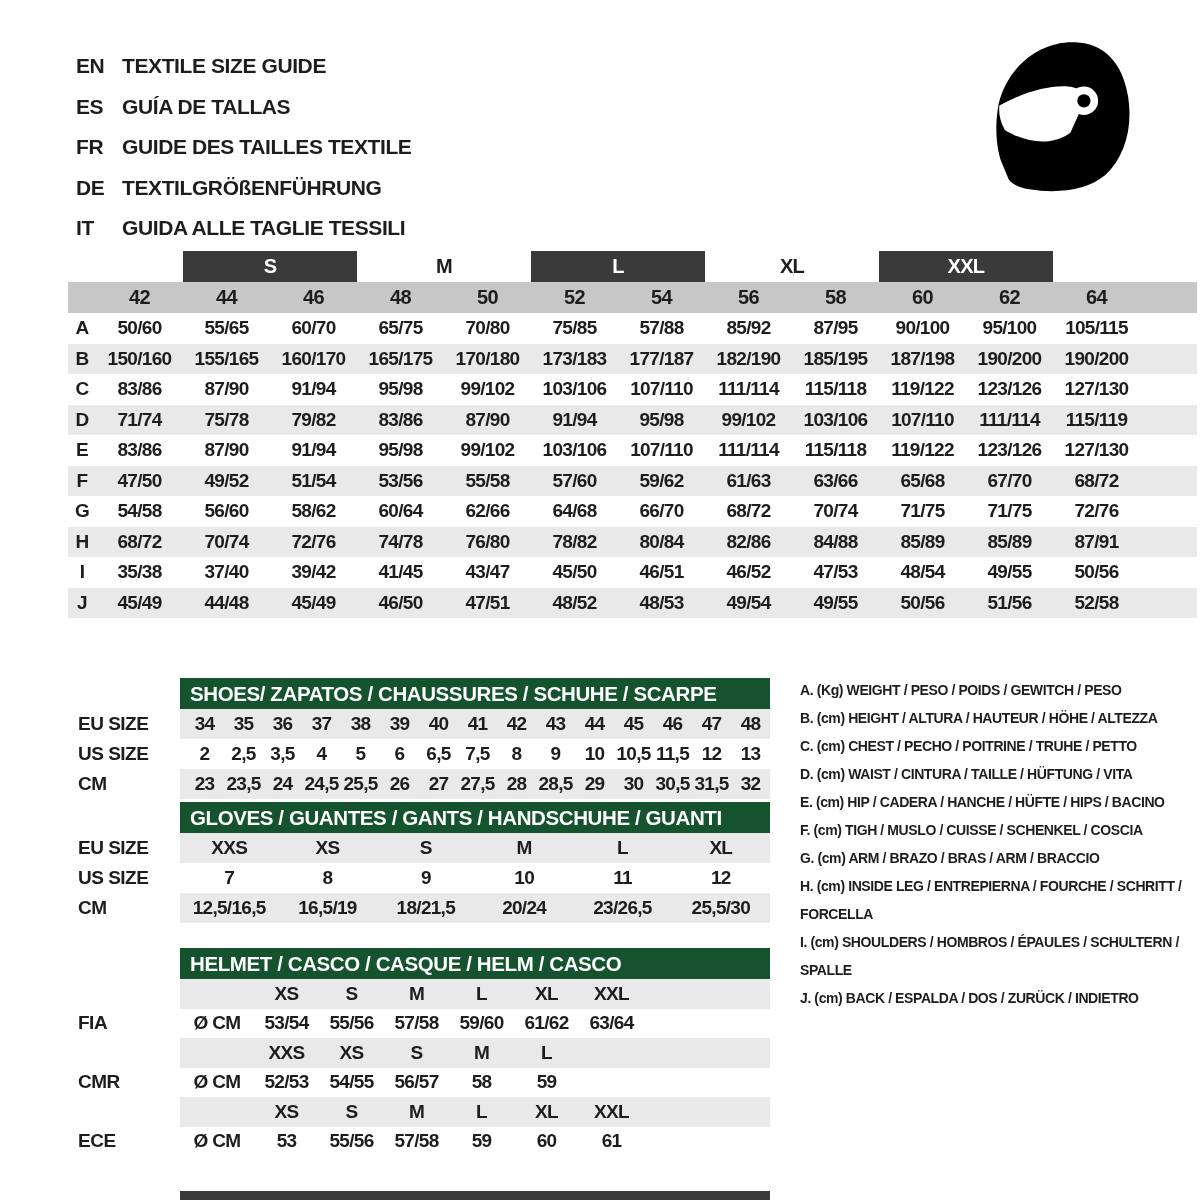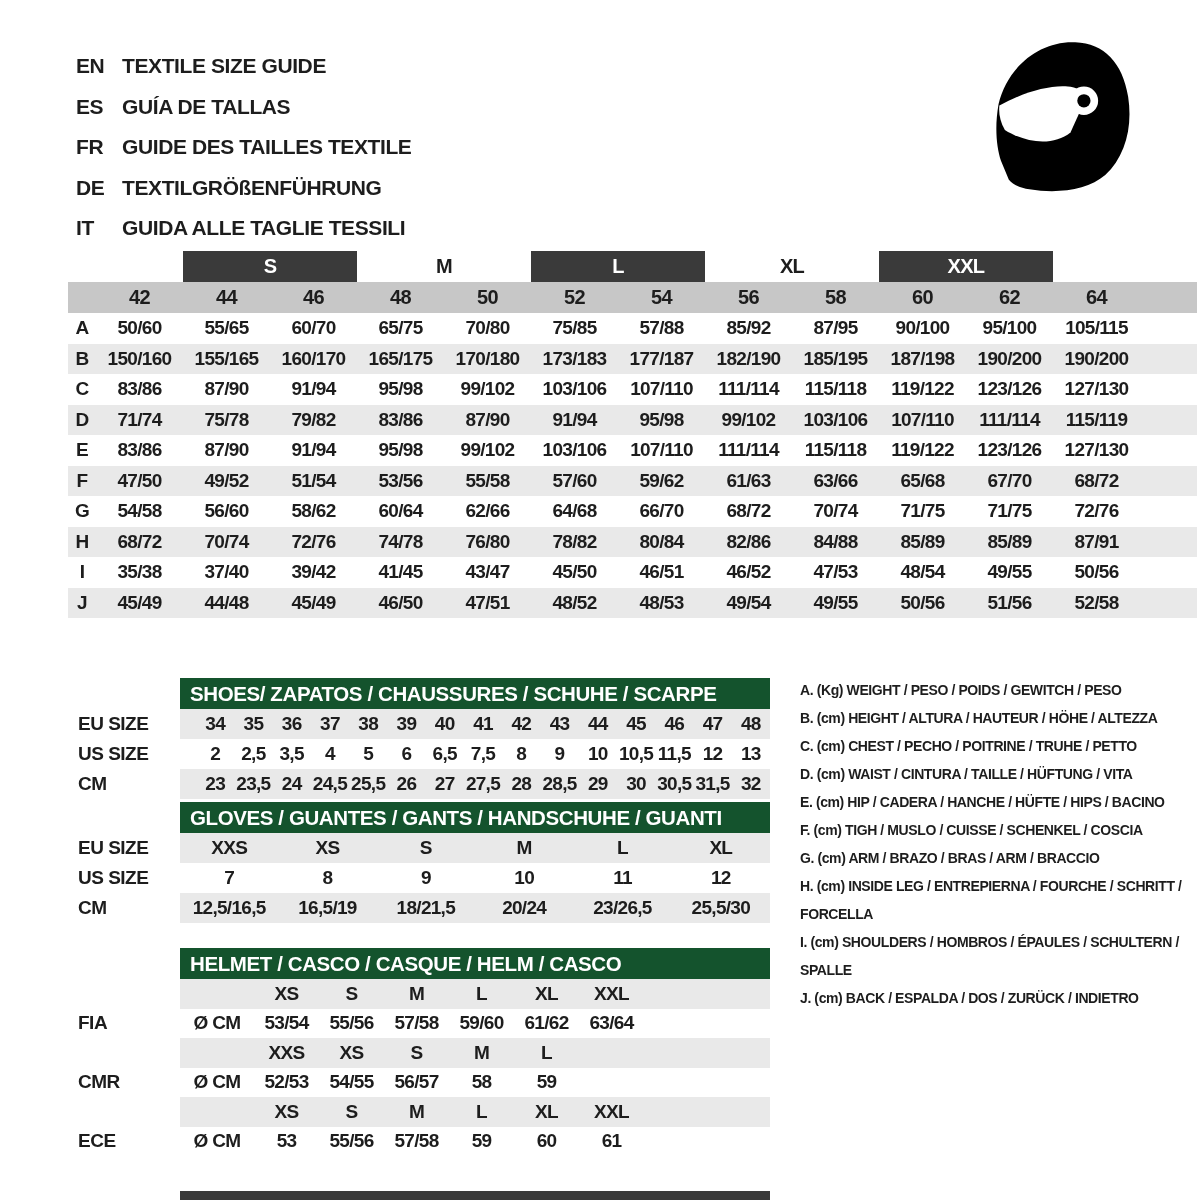--- a/index.html
+++ b/index.html
@@ -34,21 +34,21 @@
   .section { position:absolute; left:68px; width:702px; }
   .sec-hdr { margin-left:112px; width:590px; height:31px; background:#14532d; color:#fff;
              font-size:20.5px; line-height:31px; padding-left:10px; letter-spacing:-0.4px; white-space:nowrap; }
   .srow { display:flex; align-items:center; }
   #shoes-section .srow, #gloves-section .srow { height:30px; }
   #helmet-section .srow { height:29.5px; }
   .srow-label { width:112px; flex:0 0 112px; font-size:19px; letter-spacing:-0.5px; padding-left:10px; }
   .srow-band { width:590px; height:100%; display:grid; align-items:center; }
   .srow-band.shaded { background:#e9e9e9; }
   .srow-band span { text-align:center; font-size:19px; letter-spacing:-0.7px; white-space:nowrap; }
-  .shoes-grid  { grid-template-columns:repeat(15,1fr); padding-left:16px; }
+  .shoes-grid  { grid-template-columns:repeat(15,1fr); padding-left:5px; }
   .gloves-grid { grid-template-columns:repeat(6,1fr); }
   .helmet-grid { grid-template-columns:74px repeat(6,65px) 1fr; }
 
   
   #legend { position:absolute; left:800px; top:676px; width:396px; }
   .legend-item { font-size:14px; line-height:28px; letter-spacing:-0.4px; }
 
   
   #bottom-bar { position:absolute; left:180px; top:1191px; width:590px; height:9px; background:#3a3a3a; }
 </style>

